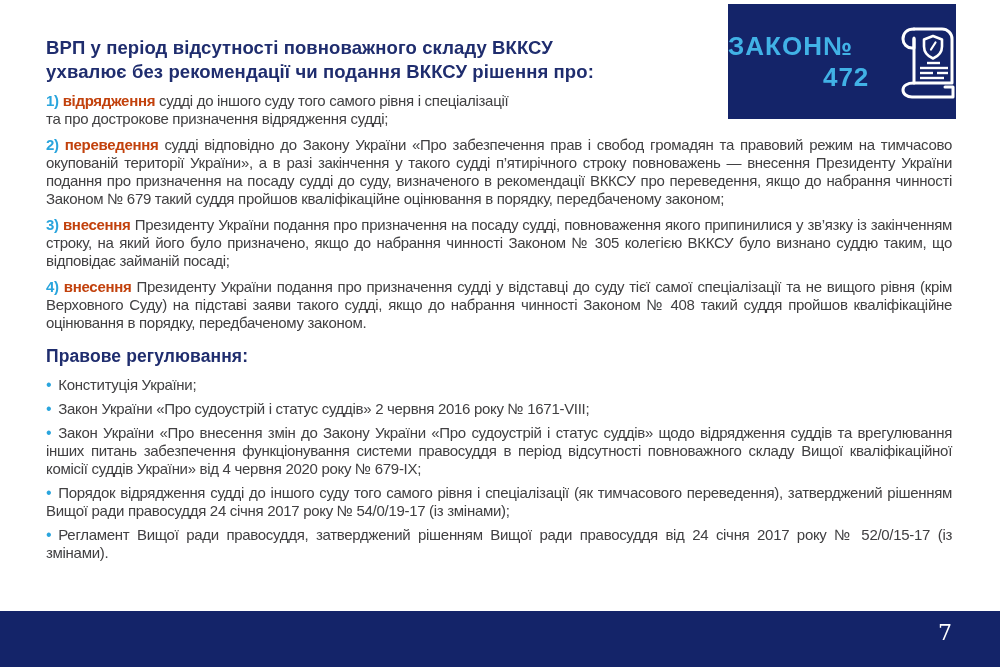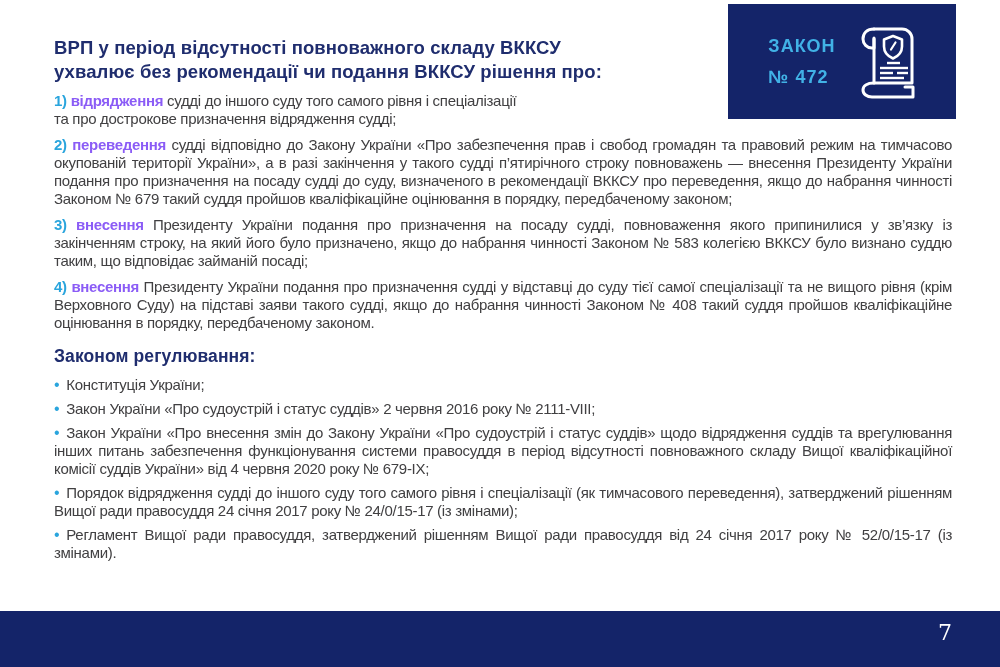--- a/index.html
+++ b/index.html
@@ -7,36 +7,36 @@
     position:relative;width:1000px;height:667px;background:#ffffff;
     overflow:hidden;font-family:"Liberation Sans","DejaVu Sans",sans-serif;
     -webkit-font-smoothing:antialiased;
   }
   
   .badge{
     position:absolute;left:728px;top:4px;width:228px;height:115px;
     background:#142469;display:flex;align-items:center;justify-content:center;gap:16px;
   }
   .badge-text{
-    color:#41b2e6;font-weight:bold;font-size:18px;line-height:31px;
-    letter-spacing:1px;display:flex;flex-direction:column;
+    color:#41b2e6;font-weight:bold;font-size:26px;line-height:31px;
+    letter-spacing:1px;display:flex;
   }
   .badge-icon{display:block;line-height:0;}
   
-  .content{position:absolute;left:54px;right:48px;top:36px;}
+  .content{position:absolute;left:46px;right:48px;top:36px;}
   .heading{
     font-size:18.5px;font-weight:bold;color:#1f2d6e;line-height:24px;
     margin:0 0 8px 0;white-space:pre-line;letter-spacing:.1px;
   }
   .item{
     font-size:15px;color:#414042;line-height:18px;text-align:justify;
     margin:0 0 8px 0;letter-spacing:-0.3px;
   }
   .num{color:#2aa5dd;font-weight:bold;}
-  .bold-term{color:#8b5cf6;font-weight:bold;}
+  .bold-term{color:#c2410c;font-weight:bold;}
   .preline{white-space:pre-line;}
   .reg-heading{
     font-size:17.5px;font-weight:bold;color:#1f2d6e;
     margin:14px 0 9px 0;letter-spacing:.1px;
   }
   .bullet{
     font-size:15px;color:#414042;line-height:18px;text-align:justify;
     margin:0 0 6px 0;letter-spacing:-0.3px;
   }
   .dot{color:#2aa5dd;font-size:16px;margin-right:7px;}
@@ -85,30 +85,30 @@
 
   <div class="content">
     <h1 class="heading">ВРП у період відсутності повноважного складу ВККСУ
 ухвалює без рекомендації чи подання ВККСУ рішення про:</h1>
 
     <p class="item"><span class="num">1)</span> <span class="bold-term">відрядження</span><span class="preline"> судді до іншого суду того самого рівня і спеціалізації
 та про дострокове призначення відрядження судді;</span></p>
 
     <p class="item"><span class="num">2)</span> <span class="bold-term">переведення</span><span> судді відповідно до Закону України «Про забезпечення прав і свобод громадян та правовий режим на тимчасово окупованій території України», а в разі закінчення у такого судді п’ятирічного строку повноважень — внесення Президенту України подання про призначення на посаду судді до суду, визначеного в рекомендації ВККСУ про переведення, якщо до набрання чинності Законом № 679 такий суддя пройшов кваліфікаційне оцінювання в порядку, передбаченому законом;</span></p>
 
-    <p class="item"><span class="num">3)</span> <span class="bold-term">внесення</span><span> Президенту України подання про призначення на посаду судді, повноваження якого припинилися у зв’язку із закінченням строку, на який його було призначено, якщо до набрання чинності Законом № 583 колегією ВККСУ було визнано суддю таким, що відповідає займаній посаді;</span></p>
+    <p class="item"><span class="num">3)</span> <span class="bold-term">внесення</span><span> Президенту України подання про призначення на посаду судді, повноваження якого припинилися у зв’язку із закінченням строку, на який його було призначено, якщо до набрання чинності Законом № 305 колегією ВККСУ було визнано суддю таким, що відповідає займаній посаді;</span></p>
 
     <p class="item"><span class="num">4)</span> <span class="bold-term">внесення</span><span> Президенту України подання про призначення судді у відставці до суду тієї самої спеціалізації та не вищого рівня (крім Верховного Суду) на підставі заяви такого судді, якщо до набрання чинності Законом № 408 такий суддя пройшов кваліфікаційне оцінювання в порядку, передбаченому законом.</span></p>
 
-    <h2 class="reg-heading">Законом регулювання:</h2>
+    <h2 class="reg-heading">Правове регулювання:</h2>
 
     <p class="bullet"><span class="dot">•</span><span>Конституція України;</span></p>
-    <p class="bullet"><span class="dot">•</span><span>Закон України «Про судоустрій і статус суддів» 2 червня 2016 року № 2111-VIII;</span></p>
+    <p class="bullet"><span class="dot">•</span><span>Закон України «Про судоустрій і статус суддів» 2 червня 2016 року № 1671-VIII;</span></p>
     <p class="bullet"><span class="dot">•</span><span>Закон України «Про внесення змін до Закону України «Про судоустрій і статус суддів» щодо відрядження суддів та врегулювання інших питань забезпечення функціонування системи правосуддя в період відсутності повноважного складу Вищої кваліфікаційної комісії суддів України» від 4 червня 2020 року № 679-IX;</span></p>
-    <p class="bullet"><span class="dot">•</span><span>Порядок відрядження судді до іншого суду того самого рівня і спеціалізації (як тимчасового переведення), затверджений рішенням Вищої ради правосуддя 24 січня 2017 року № 24/0/15-17 (із змінами);</span></p>
+    <p class="bullet"><span class="dot">•</span><span>Порядок відрядження судді до іншого суду того самого рівня і спеціалізації (як тимчасового переведення), затверджений рішенням Вищої ради правосуддя 24 січня 2017 року № 54/0/19-17 (із змінами);</span></p>
     <p class="bullet"><span class="dot">•</span><span>Регламент Вищої ради правосуддя, затверджений рішенням Вищої ради правосуддя від 24 січня 2017 року № 52/0/15-17 (із змінами).</span></p>
   </div>
 
   <div class="footer-bar">
     <span class="page-num">7</span>
   </div>
 
 </div>
 
 </body></html>

